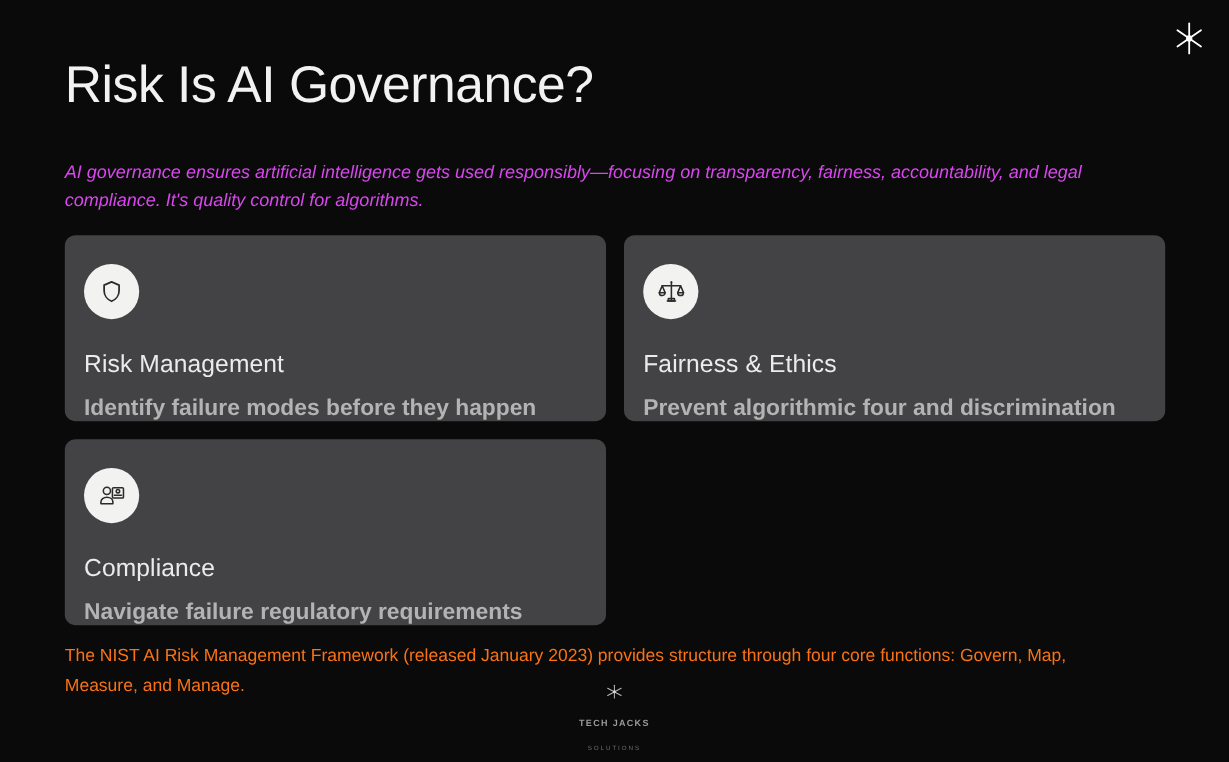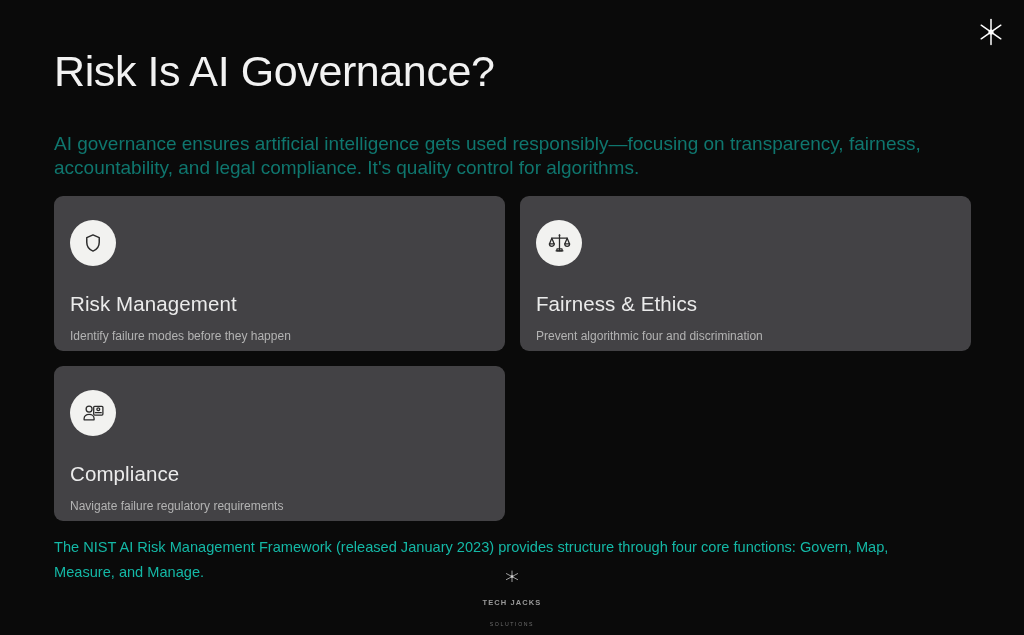--- a/index.html
+++ b/index.html
@@ -48,24 +48,25 @@
     color:#f2f2f2;
     white-space:nowrap;
   }
 
   
   .intro-text {
     position:absolute;
     left:54px;
     top:132px;
     width:875px;
-    font-size:19px;
+    font-size:15px;
     line-height:24px;
     font-weight:400;
-    color:#0f766e;
+    color:#d946ef;
+    font-style:italic;
   }
 
   
   .card-grid {
     position:absolute;
     left:54px;
     top:196px;
     width:917px;
     display:grid;
     grid-template-columns:1fr 1fr;
@@ -95,35 +96,35 @@
     margin-top:26px;
     font-size:20.5px;
     font-weight:400;
     letter-spacing:0.1px;
     color:#ebebeb;
     line-height:1.2;
   }
 
   .card-desc {
     margin-top:12px;
-    font-size:12px;
-    font-weight:400;
+    font-size:19px;
+    font-weight:700;
     color:#b3b3b3;
     line-height:1.3;
   }
 
   
   .footer-note {
     position:absolute;
     left:54px;
     top:535px;
     width:880px;
     font-size:14.6px;
     line-height:25px;
-    color:#14b8a6;
+    color:#f97316;
   }
 
   
   .brand-logo {
     position:absolute;
     left:0;
     right:0;
     bottom:8px;
     display:flex;
     flex-direction:column;

